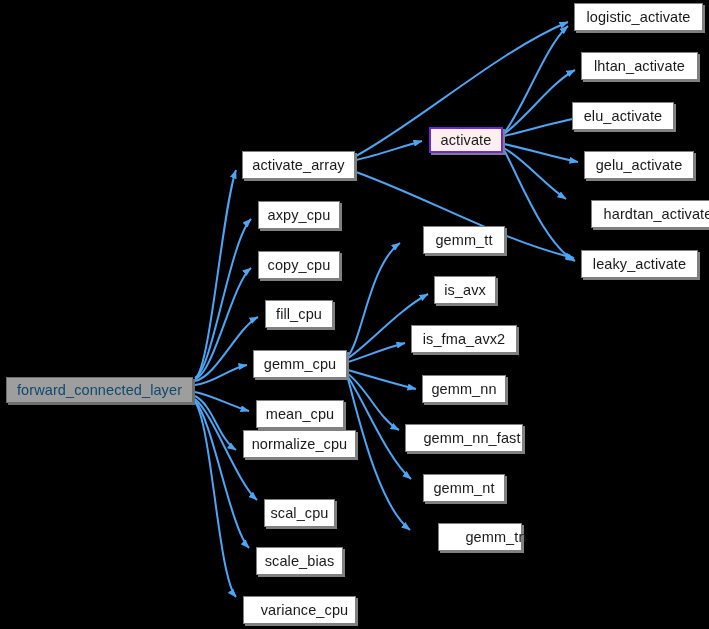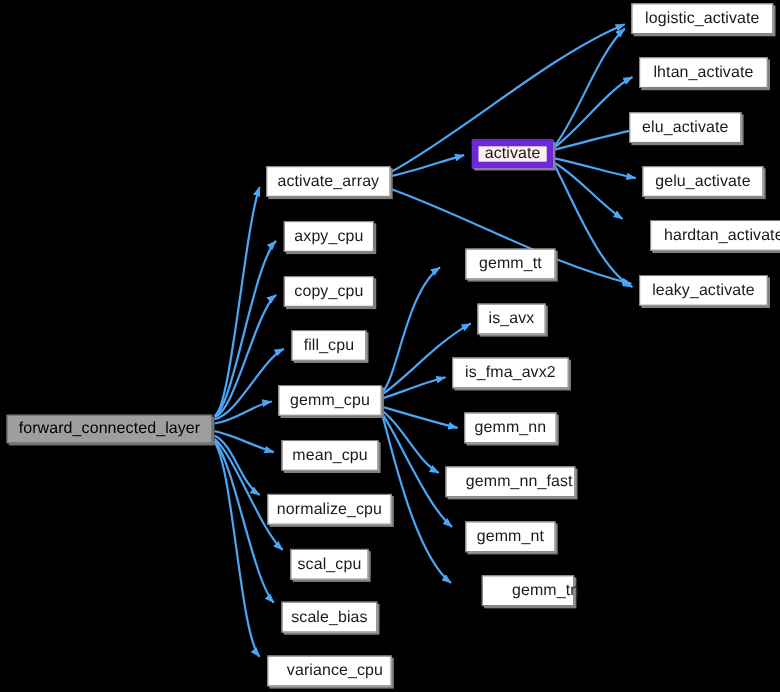--- a/index.html
+++ b/index.html
@@ -39,25 +39,25 @@
     font-size: 14.5px;
     line-height: 1;
     white-space: nowrap;
     letter-spacing: 0.1px;
     z-index: 5;
   }
   .node.root {
     background: #9e9e9e;
     border: 1px solid #6e6e6e;
     box-shadow: 2px 2px 0 0 #6e6e6e;
-    color: #000000;
+    color: #0c4a6e;
   }
   .node.highlight {
     background: #fdeff0;
-    border: 6px solid #6d28d9;
+    border: 2px solid #6d28d9;
     box-shadow: 2px 2px 0 0 #808080;
     color: #1a1a1a;
   }
   .node-label {
     display: block;
     padding: 0 2px;
   }
 </style>
 </head>
 <body>
@@ -115,21 +115,21 @@
       </div>
       <div class="node" style="left: 265px; top: 300px; width: 68px; height: 28px;">
         <span class="node-label">fill_cpu</span>
       </div>
       <div class="node" style="left: 253px; top: 350px; width: 94px; height: 28px;">
         <span class="node-label">gemm_cpu</span>
       </div>
       <div class="node" style="left: 256px; top: 400px; width: 88px; height: 28px;">
         <span class="node-label">mean_cpu</span>
       </div>
-      <div class="node" style="left: 243px; top: 449px; width: 113px; height: 28px;">
+      <div class="node" style="left: 243px; top: 430px; width: 113px; height: 28px;">
         <span class="node-label">normalize_cpu</span>
       </div>
       <div class="node" style="left: 264px; top: 499px; width: 71px; height: 28px;">
         <span class="node-label">scal_cpu</span>
       </div>
       <div class="node" style="left: 256px; top: 547px; width: 87px; height: 28px;">
         <span class="node-label">scale_bias</span>
       </div>
       <div class="node" style="left: 243px; top: 596px; width: 113px; height: 28px; padding-left: 10px;">
         <span class="node-label">variance_cpu</span>

